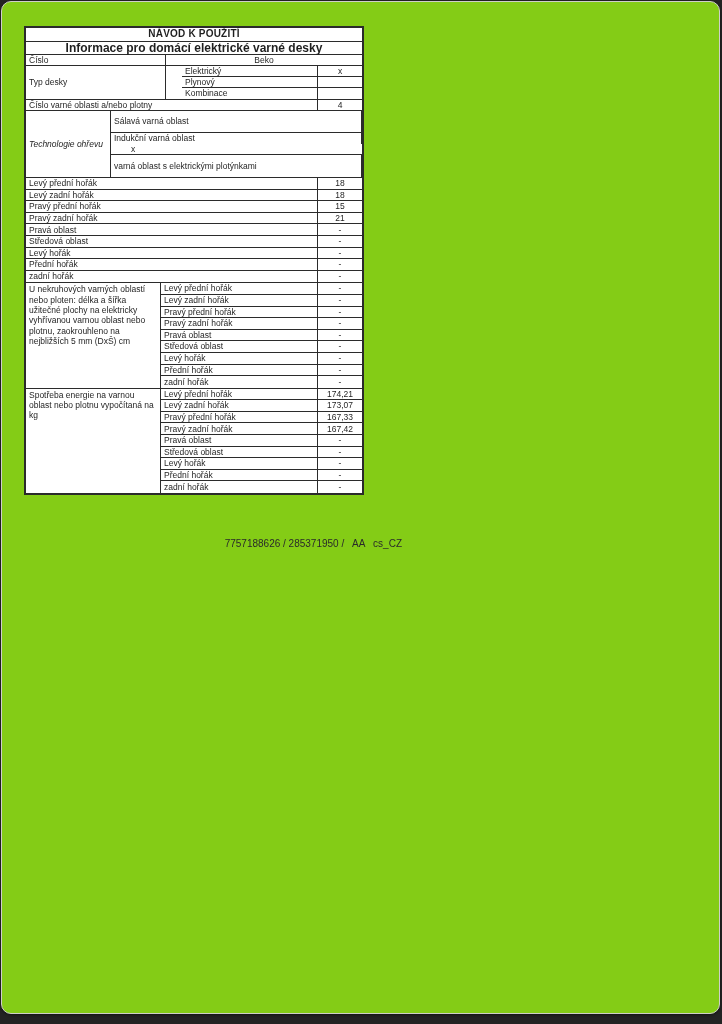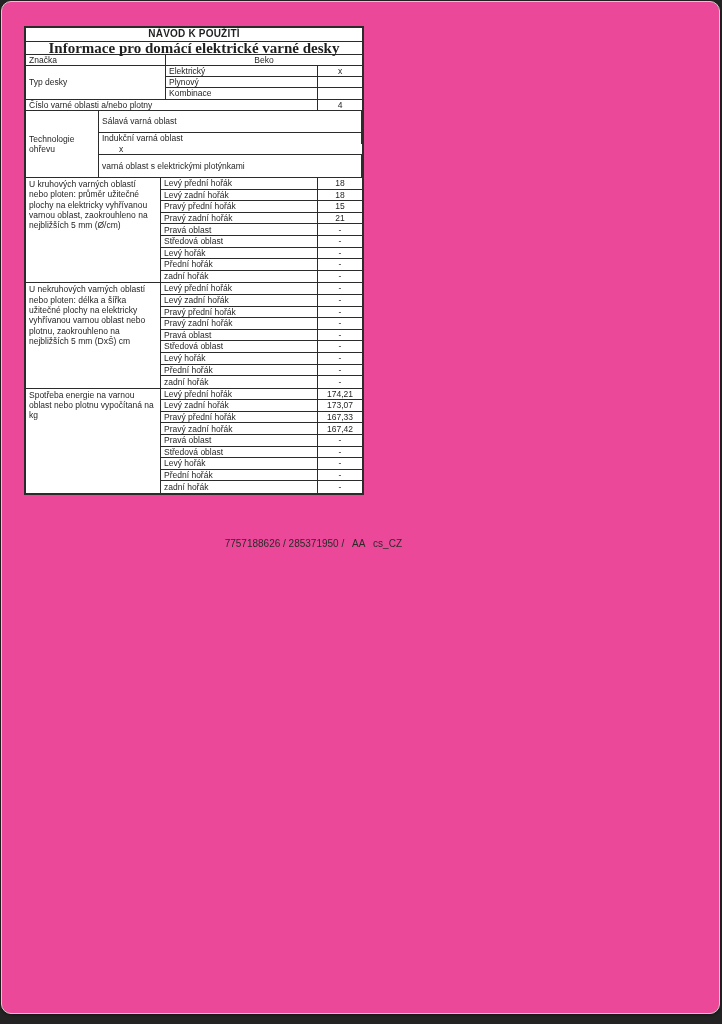--- a/index.html
+++ b/index.html
@@ -6,21 +6,21 @@
     margin: 0; padding: 0;
     width: 722px; height: 1024px;
     background: #232323;
     overflow: hidden;
     font-family: "Liberation Sans", "DejaVu Sans", sans-serif;
     color: #1f1f1f;
   }
   .page {
     position: absolute; left: 1px; top: 1px;
     width: 719px; height: 1013px;
-    background: #ec4899;
+    background: #84cc16;
     border: 1px solid #cfcfc9;
     border-radius: 10px;
     box-sizing: border-box;
     box-shadow: 0 1px 3px rgba(0,0,0,0.45);
   }
   .doc-table {
     position: absolute; left: 22px; top: 24px;
     width: 340px;
     border: 2px solid #2b2b2b;
     box-sizing: border-box;
@@ -38,56 +38,56 @@
     box-sizing: border-box;
     padding: 0 3px;
     display: flex; align-items: center;
     overflow: hidden;
   }
   .br { border-right: 1px solid #2b2b2b; }
   .cc { justify-content: center; text-align: center; padding: 0 1px; }
   .grow { flex: 1; }
   .bold { font-weight: bold; }
   .h14 { height: 14px; } .h13 { height: 13px; } .h11 { height: 11px; } .h22 { height: 22px; flex-direction: column; }
-  .w140 { width: 140px; } .w85 { width: 73px; } .w135 { width: 135px; }
+  .w140 { width: 140px; } .w85 { width: 85px; font-style: italic; } .w135 { width: 135px; }
   .w292 { width: 292px; } .w44 { width: 44px; }
   .subcol { flex: 1; display: flex; flex-direction: column; }
   .subrow {
     display: flex;
     border-bottom: 1px solid #2b2b2b;
     box-sizing: border-box;
   }
   .subrow:last-child { border-bottom: none; }
-  .subrow.h11 { height: 11px; }
+  .subrow.h11 { height: 11px; margin-left: 16px; }
   .subrow.h22 { height: 22px; }
   .subrow.hs  { height: 11.6px; }
   .seclabel { align-items: flex-start; padding-top: 1px; }
   .title { font-size: 10px; letter-spacing: 0.2px; }
-  .subtitle { font-size: 15px; font-family: Liberation Serif, serif; }
+  .subtitle { font-size: 12px; }
   .footer {
     position: absolute; left: 140px; top: 536px; width: 260px;
     text-align: right;
     font-size: 10px; color: #2a2a2a;
     white-space: pre;
   }
 </style>
 </head>
 <body>
 
 <div class="page">
 
   <div class="doc-table">
 
     <div class="band center-band h14 bold title">NÁVOD K POUŽITÍ</div>
 
     <div class="band center-band h13 bold subtitle">Informace pro domácí elektrické varné desky</div>
 
 
     <div class="band h11">
-      <div class="cell w140 br">Značka</div>
+      <div class="cell w140 br">Číslo</div>
       <div class="cell grow cc">Beko</div>
     </div>
 
 
     <div class="band">
       <div class="cell w140 br">Typ desky</div>
       <div class="subcol">
           <div class="subrow h11">
           <div class="cell grow br">Elektrický</div>
           <div class="cell w44 cc">x</div>
@@ -120,21 +120,20 @@
           <div class="cell w44 cc">x</div>
         </div>
           <div class="subrow h22">
           <div class="cell grow br">varná oblast s elektrickými plotýnkami</div>
           <div class="cell w44 cc"></div>
         </div>
         </div>
     </div>
 
     <div class="band">
-      <div class="cell w135 br seclabel">U kruhových varných oblastí nebo ploten: průměr užitečné plochy na elektricky vyhřívanou varnou oblast, zaokrouhleno na nejbližších 5 mm (Ø/cm)</div>
       <div class="subcol">
           <div class="subrow hs">
           <div class="cell grow br">Levý přední hořák</div>
           <div class="cell w44 cc">18</div>
         </div>
           <div class="subrow hs">
           <div class="cell grow br">Levý zadní hořák</div>
           <div class="cell w44 cc">18</div>
         </div>
           <div class="subrow hs">

